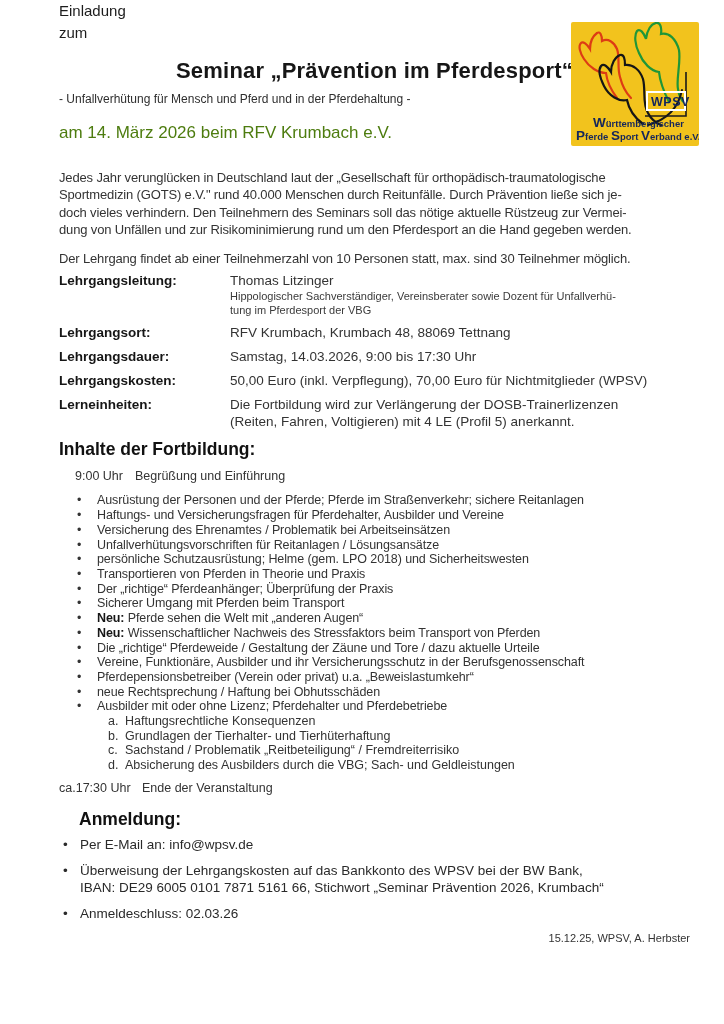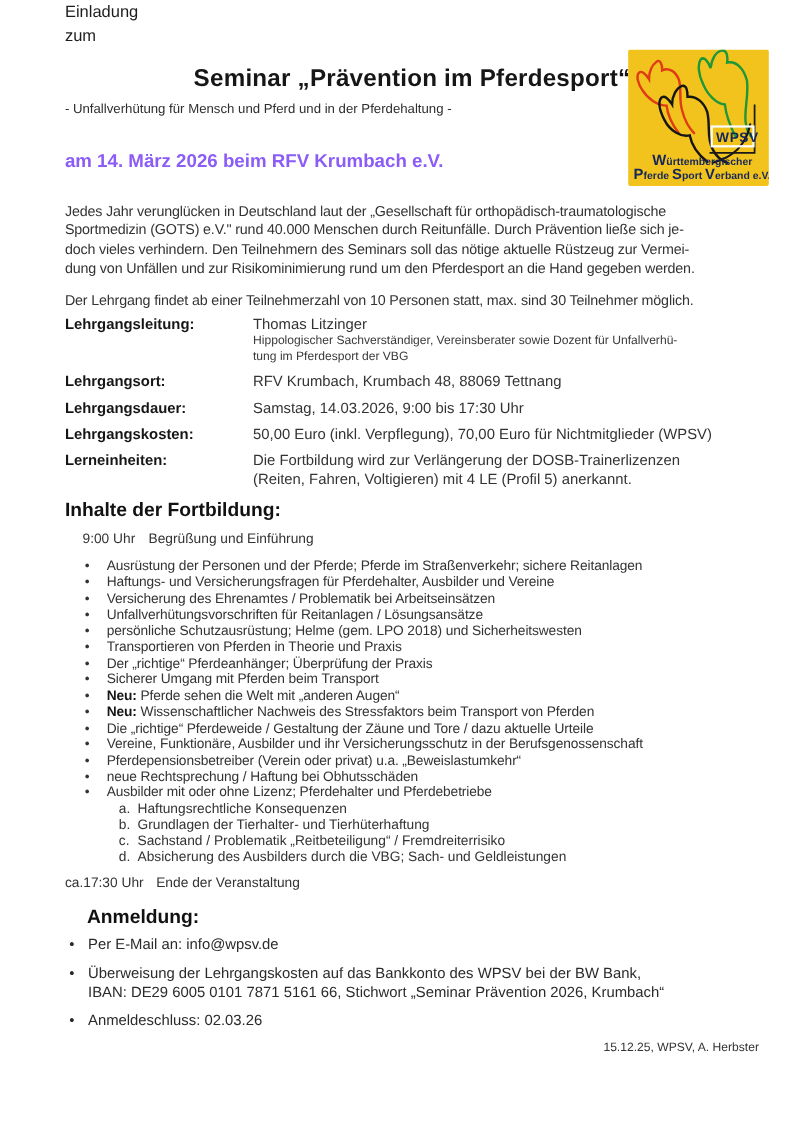--- a/index.html
+++ b/index.html
@@ -1,28 +1,28 @@
 <!DOCTYPE html>
 <html><head>
 <meta charset="utf-8">
 <style>
   html,body{margin:0;padding:0;background:#ffffff;}
   .page{position:relative;width:724px;height:1024px;background:#ffffff;overflow:hidden;
         font-family:"Liberation Sans","DejaVu Sans",sans-serif;color:#2e2e2e;}
   .content{box-sizing:border-box;width:724px;padding:0 34px 0 59px;}
 
   
-  .logo{position:absolute;top:45px;left:547px;width:128px;height:139px;padding-left:24px;}
+  .logo{position:absolute;top:22px;left:547px;width:128px;height:139px;padding-left:24px;}
   .logo svg{display:block;width:128px;height:124px;}
 
   
   .lead{font-size:15px;line-height:22px;color:#1c1c1c;}
   h1.title{margin:14px 0 0;font-size:22px;line-height:26px;font-weight:bold;color:#161616;letter-spacing:.2px;text-align:center;}
   .subtitle{margin-top:5px;font-size:12px;line-height:20px;color:#2e2e2e;}
-  .dateline{margin-top:27px;font-size:17px;line-height:21px;font-weight:bold;color:#8b5cf6;}
+  .dateline{margin-top:13px;font-size:17px;line-height:21px;font-weight:normal;color:#4d7c0f;}
 
   
   .para{font-size:13px;line-height:17.3px;color:#333;}
   .p1{margin-top:26px;}
   .pline{white-space:nowrap;letter-spacing:-.15px;}
   .p2{margin-top:12px;white-space:nowrap;letter-spacing:-.15px;}
 
   
   .details{margin-top:5px;font-size:13.5px;}
   .drow{display:flex;margin-bottom:7px;line-height:17px;}

